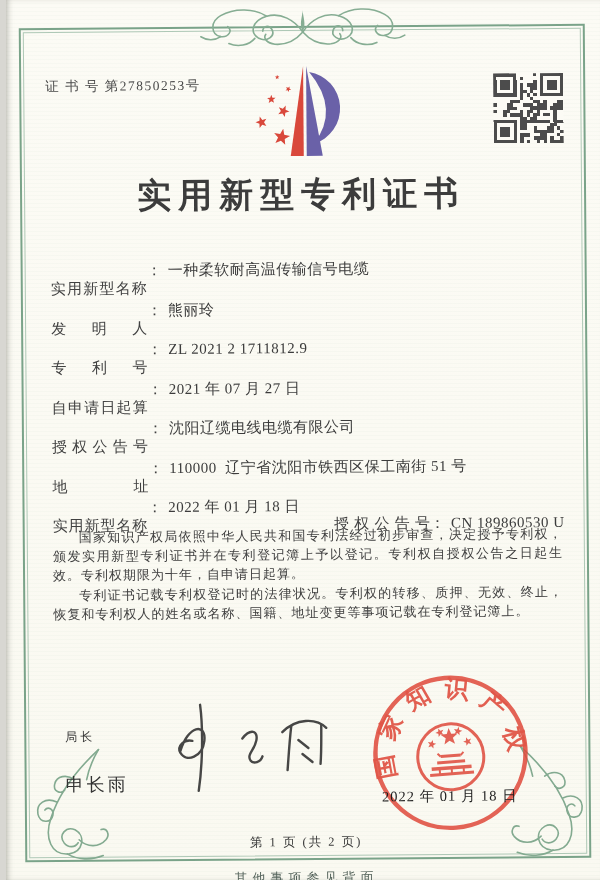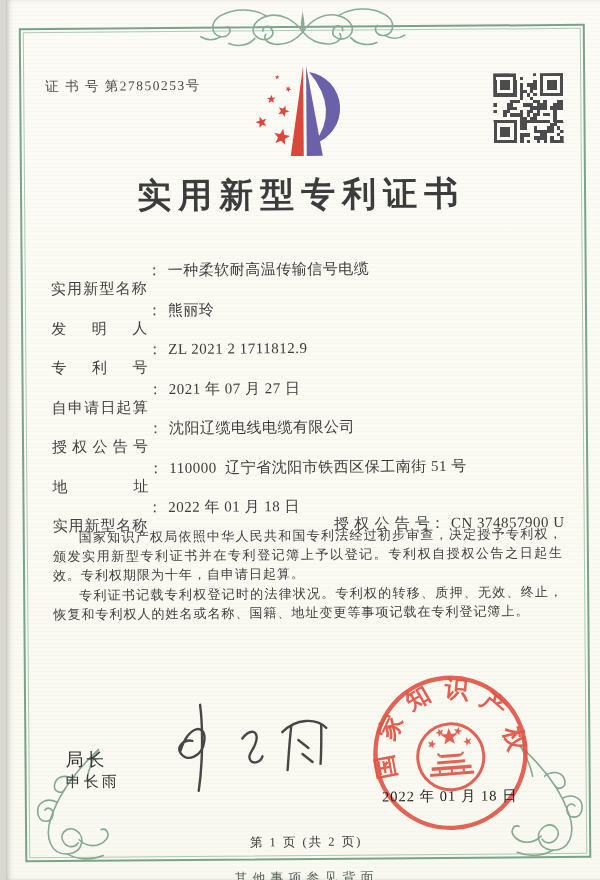--- a/index.html
+++ b/index.html
@@ -41,22 +41,22 @@
     margin-top:36px;
   }
   .fcolon{margin-right:6px;color:#414141;}
   .fval{color:#3c3c3c;letter-spacing:0.5px;}
   .fgroup2{margin-left:34px;}
   .body-text{
     position:absolute;left:46px;right:38px;top:526px;
     font-size:13px;line-height:19px;text-align:justify;letter-spacing:1px;color:#404040;
   }
   .body-text p{margin:0 0 1px 0;text-indent:2em;}
-  .signer-title{position:absolute;left:57px;top:746px;font-size:18px;letter-spacing:3px;color:#333;}
-  .signer-name{position:absolute;left:57px;top:771px;font-size:15px;letter-spacing:3px;color:#333;}
+  .signer-title{position:absolute;left:57px;top:727px;font-size:12px;letter-spacing:3px;color:#333;}
+  .signer-name{position:absolute;left:57px;top:771px;font-size:18px;letter-spacing:3px;color:#333;}
   .sig-svg{position:absolute;left:150px;top:698px;}
   .seal-svg{position:absolute;left:358px;top:670px;opacity:0.93;}
   .seal-date{
     position:absolute;left:356px;top:788px;width:170px;text-align:center;
     font-size:14.5px;color:#1f1f1f;letter-spacing:1px;white-space:pre;
   }
   .page-indicator{
     position:absolute;left:0;right:0;top:834px;text-align:center;
     font-size:12.5px;letter-spacing:2px;color:#3a3a3a;
   }
@@ -358,21 +358,21 @@
 
     <div class="fields">
       <div class="frow"><span class="flabel">实用新型名称</span><span class="fcolon">：</span><span class="fval">一种柔软耐高温传输信号电缆</span></div>
       <div class="frow"><span class="flabel">发明人</span><span class="fcolon">：</span><span class="fval">熊丽玲</span></div>
       <div class="frow"><span class="flabel">专利号</span><span class="fcolon">：</span><span class="fval">ZL 2021 2 1711812.9</span></div>
       <div class="frow"><span class="flabel">自申请日起算</span><span class="fcolon">：</span><span class="fval">2021 年 07 月 27 日</span></div>
       <div class="frow"><span class="flabel">授权公告号</span><span class="fcolon">：</span><span class="fval">沈阳辽缆电线电缆有限公司</span></div>
       <div class="frow"><span class="flabel">地址</span><span class="fcolon">：</span><span class="fval">110000  辽宁省沈阳市铁西区保工南街 51 号</span></div>
       <div class="frow">
         <span class="flabel">实用新型名称</span><span class="fcolon">：</span><span class="fval">2022 年 01 月 18 日</span>
-        <span class="fgroup2"><span class="flabel">授权公告号</span><span class="fcolon">：</span><span class="fval">CN 374857900 U</span></span>
+        <span class="fgroup2"><span class="flabel">授权公告号</span><span class="fcolon">：</span><span class="fval">CN 189860530 U</span></span>
       </div>
     </div>
 
     <div class="body-text">
       <p>国家知识产权局依照中华人民共和国专利法经过初步审查，决定授予专利权，颁发实用新型专利证书并在专利登记簿上予以登记。专利权自授权公告之日起生效。专利权期限为十年，自申请日起算。</p>
       <p>专利证书记载专利权登记时的法律状况。专利权的转移、质押、无效、终止，恢复和专利权人的姓名或名称、国籍、地址变更等事项记载在专利登记簿上。</p>
     </div>
 
     <div class="signer-title">局长</div>
     <div class="signer-name">申长雨</div>

